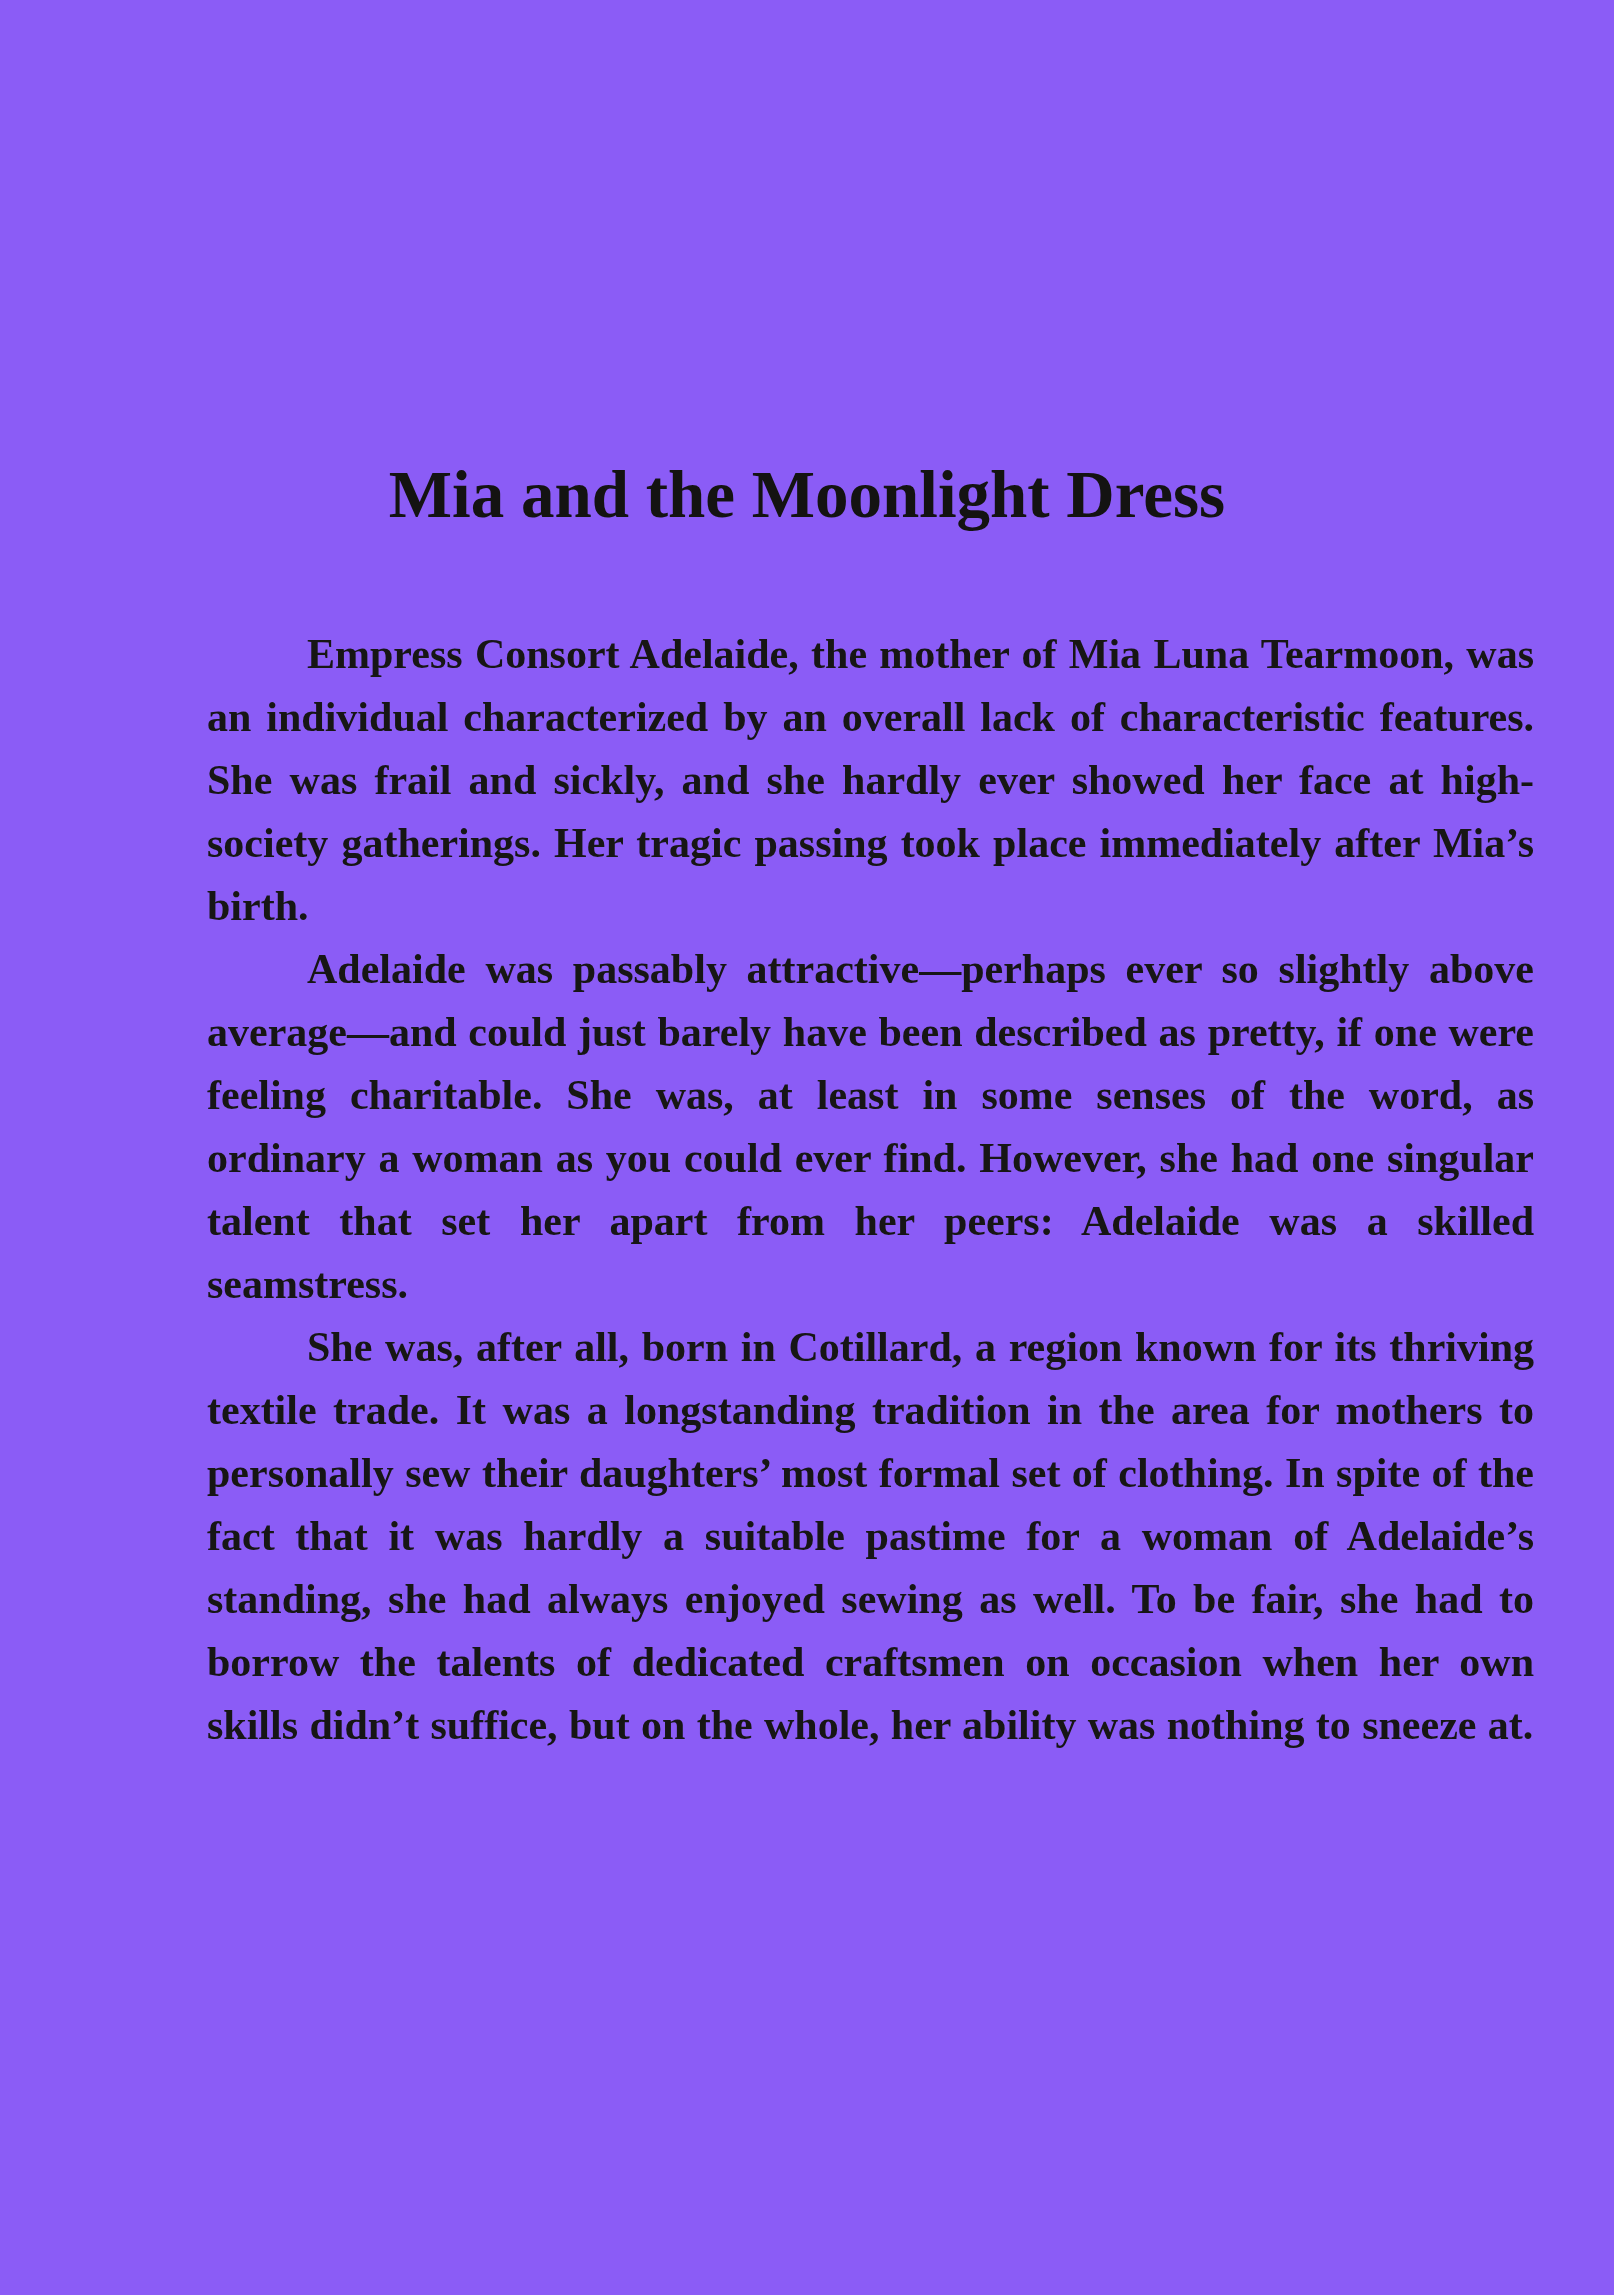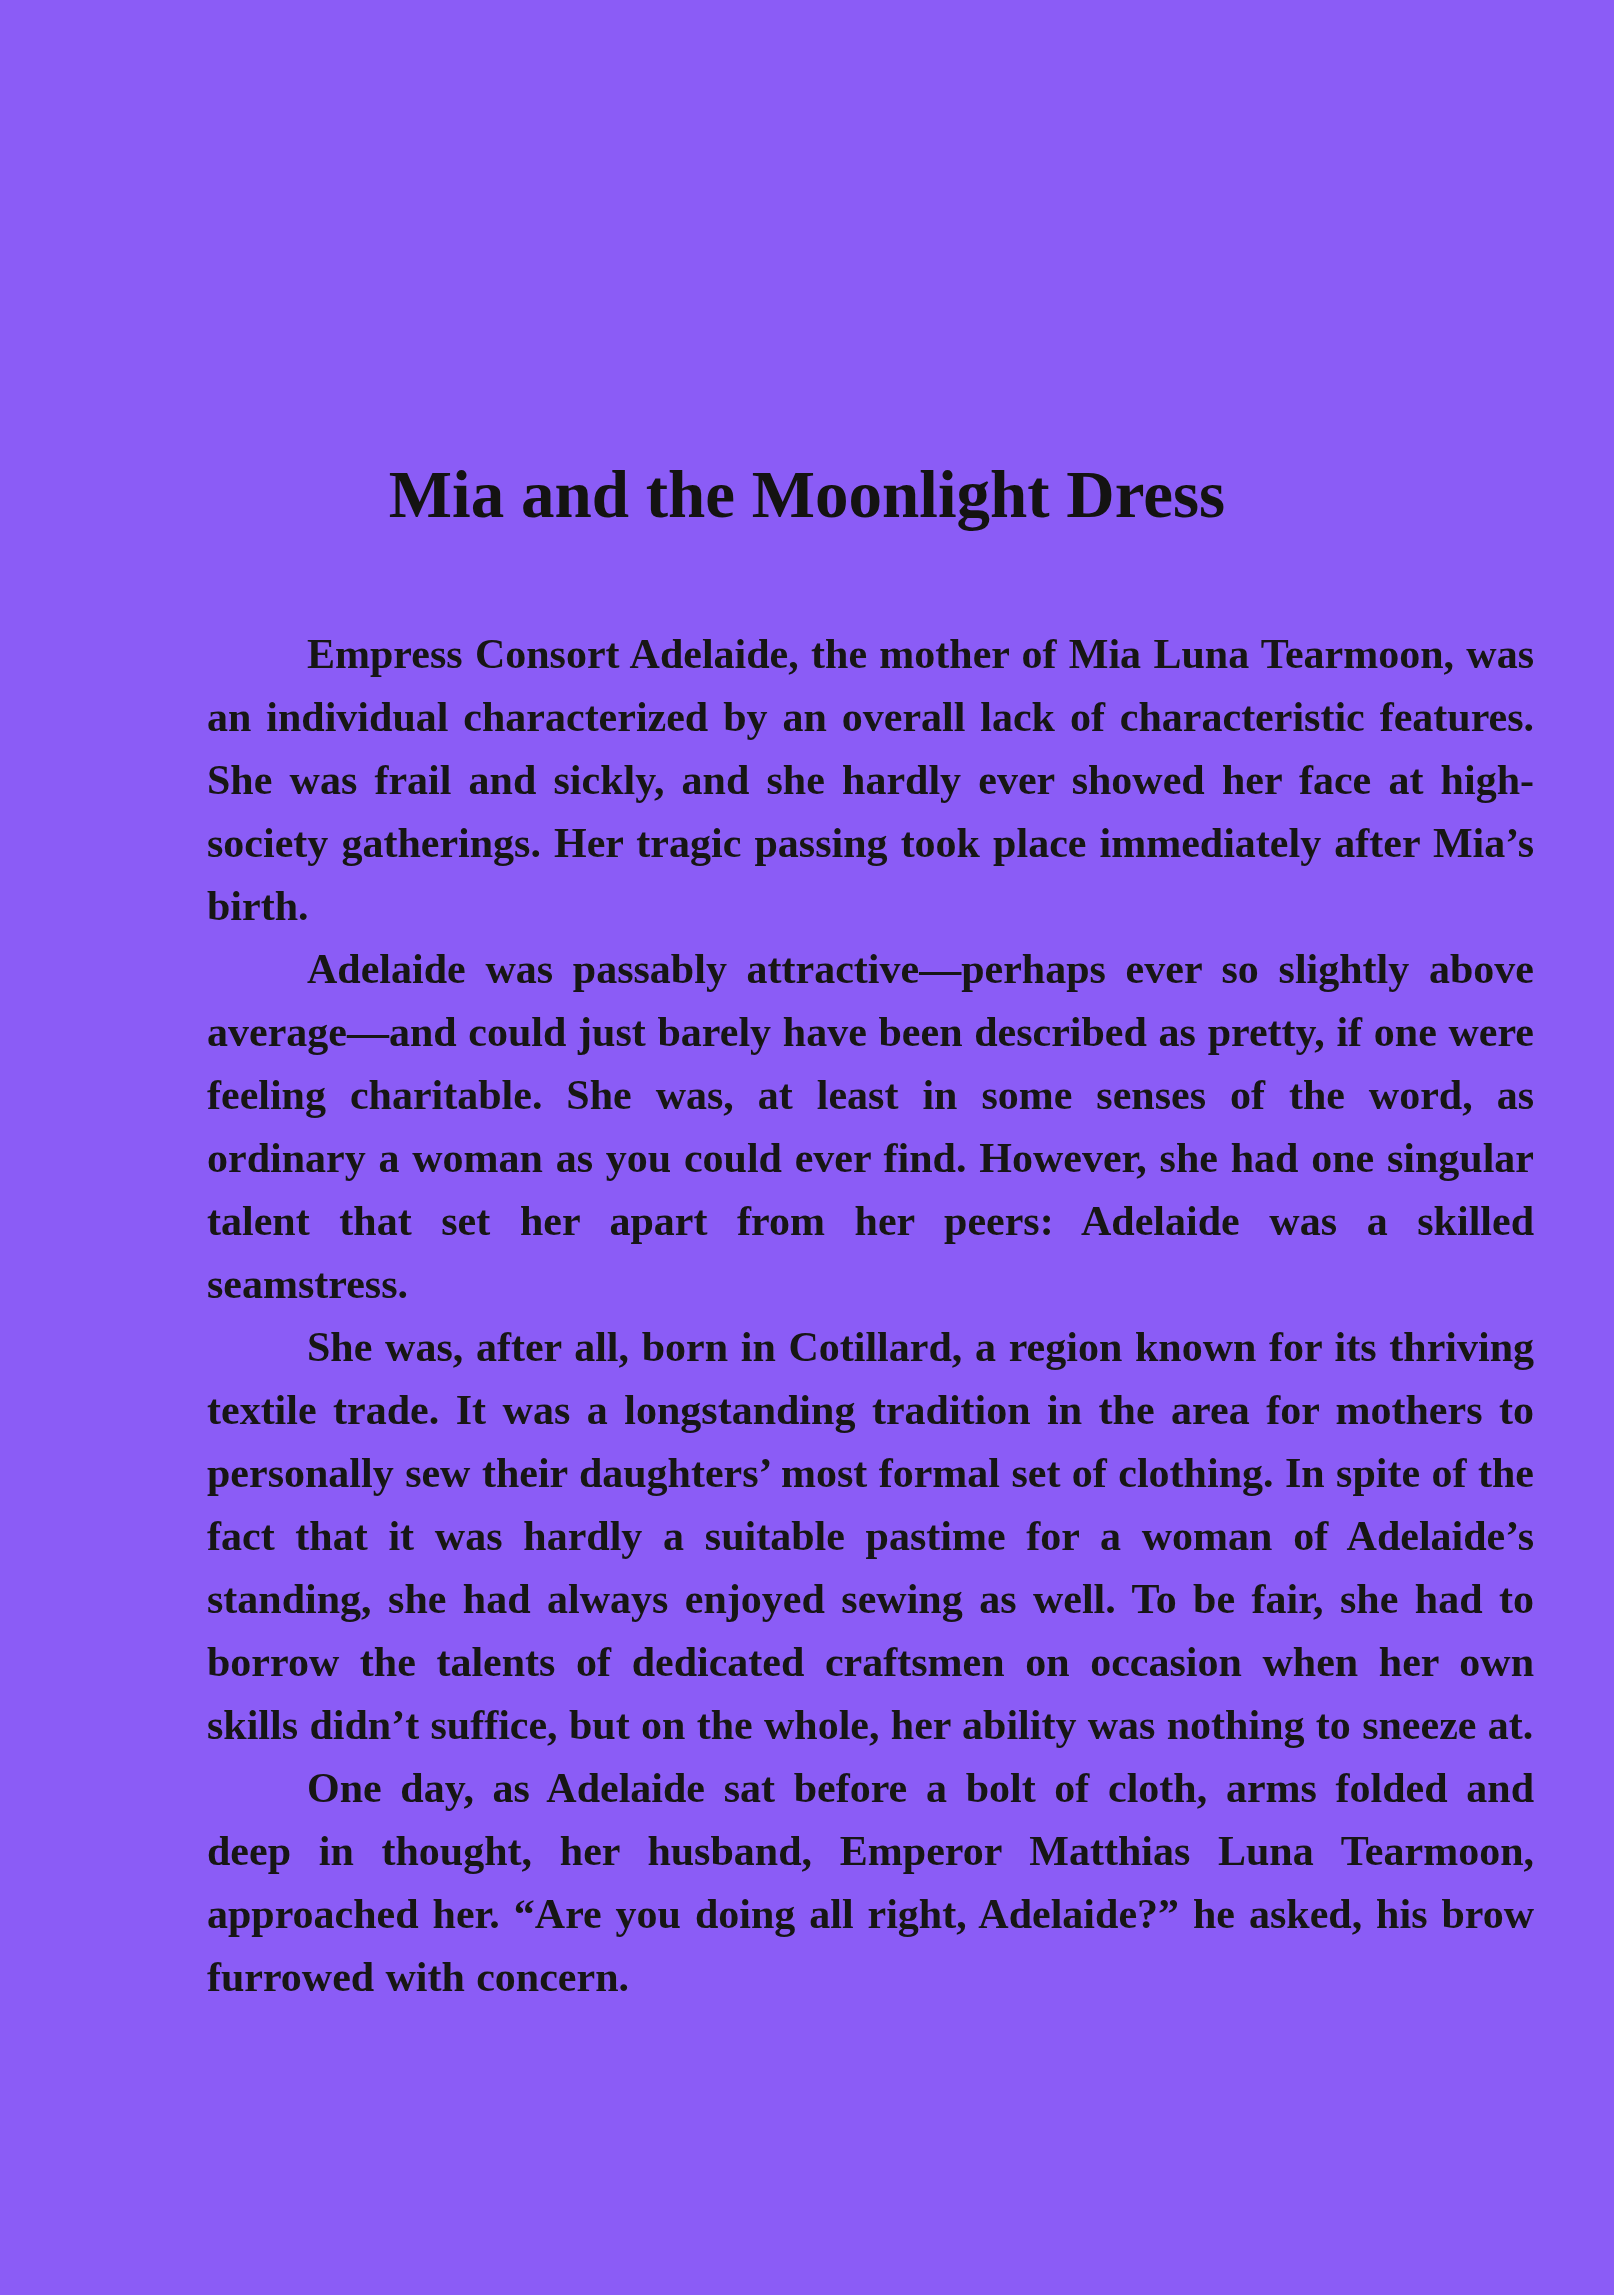--- a/index.html
+++ b/index.html
@@ -50,17 +50,16 @@
 <body>
 
 <div class="page">
 
   <h1 class="chapter-title">Mia and the Moonlight Dress</h1>
 
   <div class="chapter-body">
     <p>Empress Consort Adelaide, the mother of Mia Luna Tearmoon, was an individual characterized by an overall lack of characteristic features. She was frail and sickly, and she hardly ever showed her face at high-society gatherings. Her tragic passing took place immediately after Mia’s birth.</p>
     <p>Adelaide was passably attractive—perhaps ever so slightly above average—and could just barely have been described as pretty, if one were feeling charitable. She was, at least in some senses of the word, as ordinary a woman as you could ever find. However, she had one singular talent that set her apart from her peers: Adelaide was a skilled seamstress.</p>
     <p>She was, after all, born in Cotillard, a region known for its thriving textile trade. It was a longstanding tradition in the area for mothers to personally sew their daughters’ most formal set of clothing. In spite of the fact that it was hardly a suitable pastime for a woman of Adelaide’s standing, she had always enjoyed sewing as well. To be fair, she had to borrow the talents of dedicated craftsmen on occasion when her own skills didn’t suffice, but on the whole, her ability was nothing to sneeze at.</p>
-    <p>One day, as Adelaide sat before a bolt of cloth, arms folded and deep in thought, her husband, Emperor Matthias Luna Tearmoon, approached her. “Are you doing all right, Adelaide?” he asked, his brow furrowed with concern.</p>
   </div>
 
 </div>
 
 
 </body></html>

